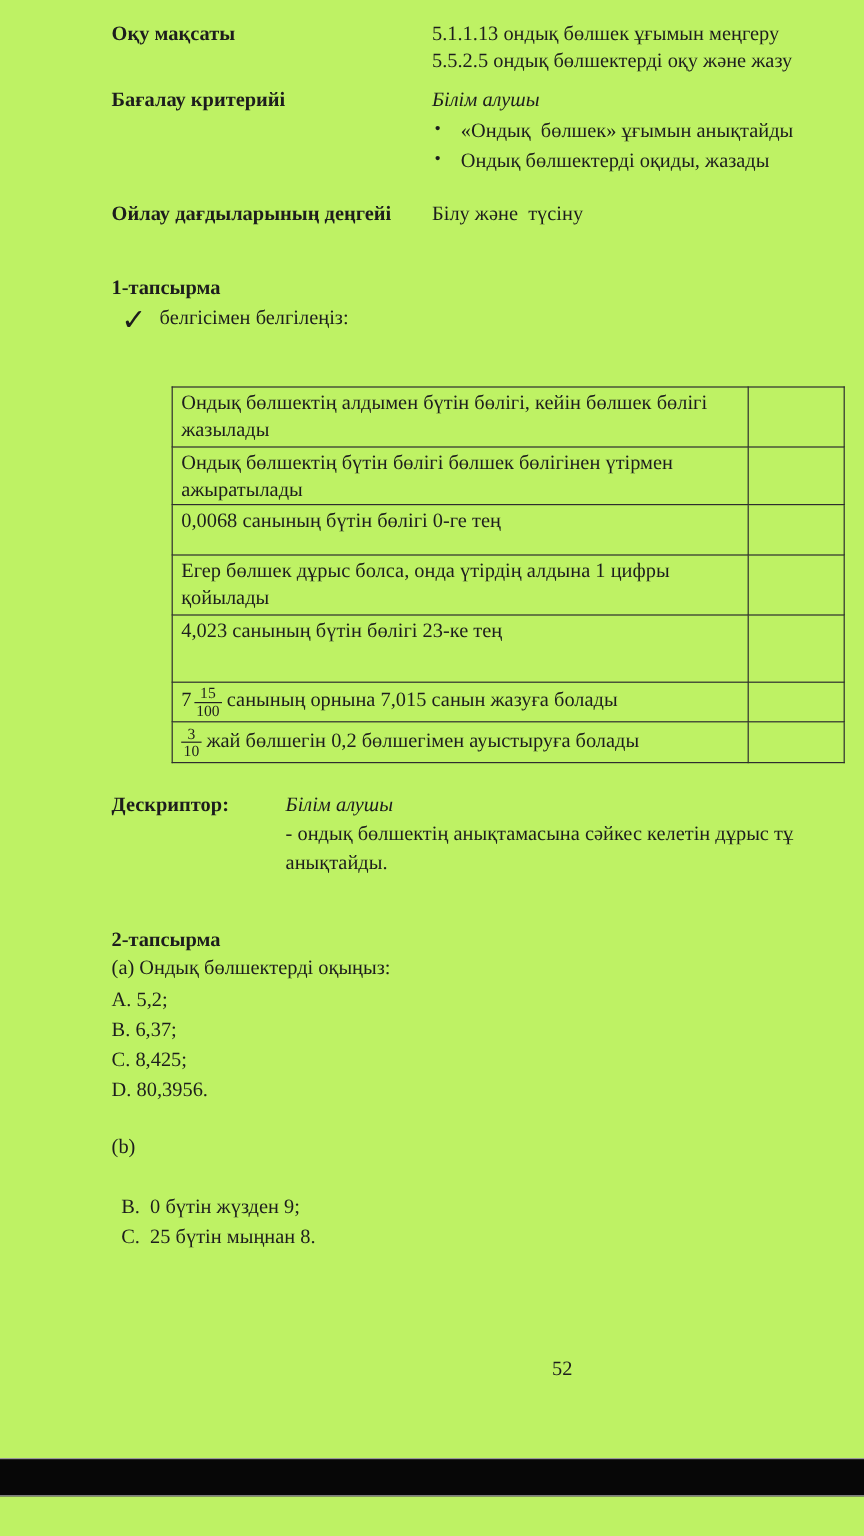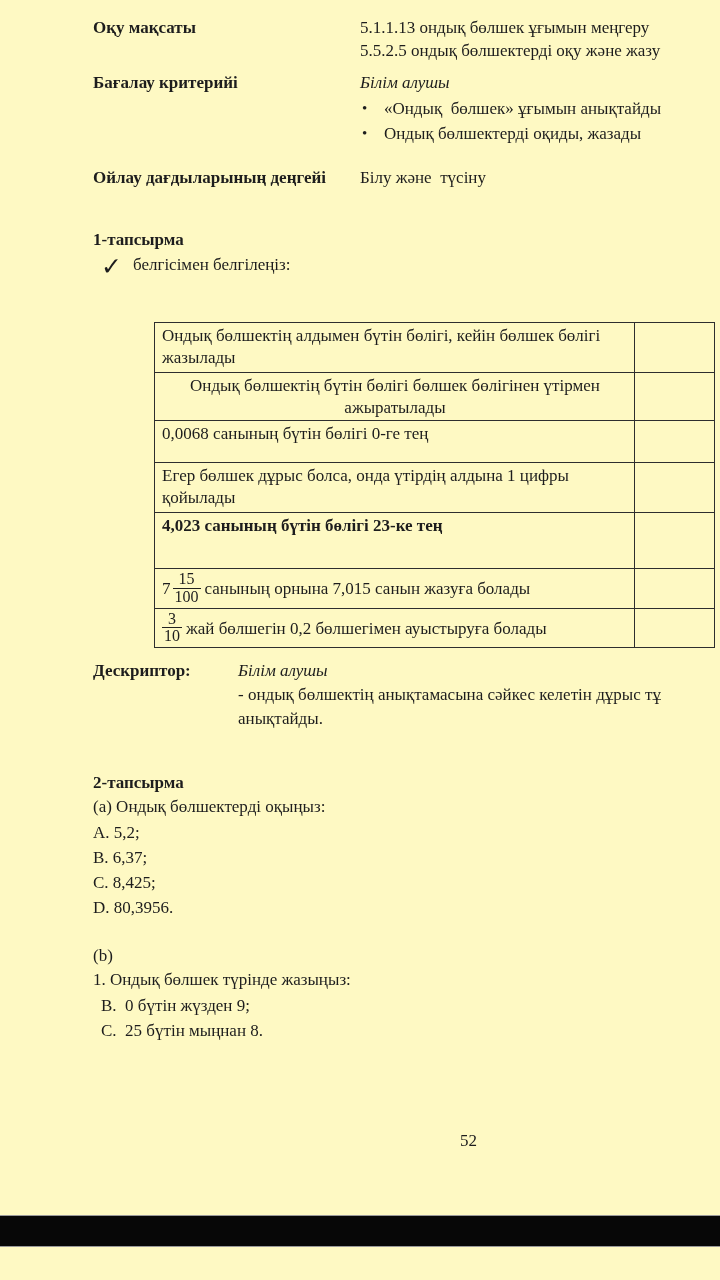--- a/index.html
+++ b/index.html
@@ -1,20 +1,20 @@
 <!DOCTYPE html>
 <html><head>
 <meta charset="utf-8">
 <style>
   html,body{margin:0;padding:0;}
   body{background:#e8e8e8;}
   .page{
     position:relative;
     width:720px;height:1280px;
-    background:#fef9c3;
+    background:#bef264;
     overflow:hidden;
     font-family:"Liberation Serif","DejaVu Serif",serif;
     font-size:17px;
     line-height:23px;
     color:#1d1d1d;
   }
   .abs{position:absolute;}
   .b{font-weight:700;}
   .i{font-style:italic;}
   .pre{white-space:pre;}
@@ -38,21 +38,21 @@
     border:1.4px solid #2e2e2e;
     vertical-align:top;
     padding:2px 6px 2px 7px;
     font-size:17px;
     line-height:21.5px;
   }
   table.t1 td.chk{padding:0;}
   .frac{
     display:inline-block;
     text-align:center;
-    font-size:16px;
+    font-size:13px;
     line-height:1.05;
     vertical-align:-8px;
     margin:0 4px 0 2px;
   }
   .frac .num{display:block;border-bottom:1.3px solid #222;padding:0 2px;}
   .frac .den{display:block;padding:0 2px;}
   .blackbar{
     background:#070707;
     border-top:1px solid #9a9a9a;
     border-bottom:1px solid #9a9a9a;
@@ -81,43 +81,43 @@
 
   <div class="abs b" style="left:93px;top:166px;width:235px;">Ойлау дағдыларының деңгейі</div>
   <div class="abs pre" style="left:360px;top:166px;">Білу және  түсіну</div>
 
   <div class="abs b" style="left:93px;top:228px;">1-тапсырма</div>
   <div class="abs" style="left:93px;top:249px;display:flex;align-items:center;height:30px;">
     <span class="check">✓</span>
     <span>белгісімен белгілеңіз:</span>
   </div>
 
-  <table class="t1 abs" style="left:154px;top:322px;">
+  <table class="t1 abs" style="left:143px;top:322px;">
     <colgroup>
         <col style="width:480px;">
         <col style="width:80px;">
       </colgroup>
     <tbody>
       <tr style="height:50px;">
         <td>Ондық бөлшектің алдымен бүтін бөлігі, кейін бөлшек бөлігі жазылады</td>
         <td class="chk"></td>
       </tr>
-      <tr style="height:44px;text-align:center;">
+      <tr style="height:44px;">
         <td>Ондық бөлшектің бүтін бөлігі бөлшек бөлігінен үтірмен ажыратылады</td>
         <td class="chk"></td>
       </tr>
       <tr style="height:42px;">
         <td>0,0068 санының бүтін бөлігі 0-ге тең</td>
         <td class="chk"></td>
       </tr>
       <tr style="height:50px;font-family:Liberation Serif, serif;">
         <td>Егер бөлшек дұрыс болса, онда үтірдің алдына 1 цифры қойылады</td>
         <td class="chk"></td>
       </tr>
-      <tr style="height:56px;font-weight:bold;">
+      <tr style="height:56px;">
         <td>4,023 санының бүтін бөлігі 23-ке тең</td>
         <td class="chk"></td>
       </tr>
       <tr style="height:33px;">
         <td style="vertical-align:middle;">
           <span>7</span><span class="frac"><span class="num">15</span><span class="den">100</span></span><span>санының орнына 7,015 санын жазуға болады</span>
         </td>
         <td class="chk"></td>
       </tr>
       <tr style="height:34px;">
@@ -137,21 +137,20 @@
   <div class="abs b" style="left:93px;top:771px;">2-тапсырма</div>
   <div class="abs" style="left:93px;top:795px;">(a) Ондық бөлшектерді оқыңыз:</div>
   <div class="abs" style="left:93px;top:820px;line-height:25px;">
     <div class="pre">A. 5,2;</div>
     <div class="pre">B. 6,37;</div>
     <div class="pre">C. 8,425;</div>
     <div class="pre">D. 80,3956.</div>
   </div>
 
   <div class="abs" style="left:93px;top:944px;">(b)</div>
-  <div class="abs" style="left:93px;top:968px;">1. Ондық бөлшек түрінде жазыңыз:</div>
   <div class="abs" style="left:101px;top:993px;line-height:25px;">
     <div class="pre">B.  0 бүтін жүзден 9;</div>
     <div class="pre">C.  25 бүтін мыңнан 8.</div>
   </div>
 
   <div class="abs" style="left:460px;top:1129px;">52</div>
 
   <div class="abs blackbar" style="left:0;top:1215px;width:720px;height:30px;"></div>
 
 </div>

